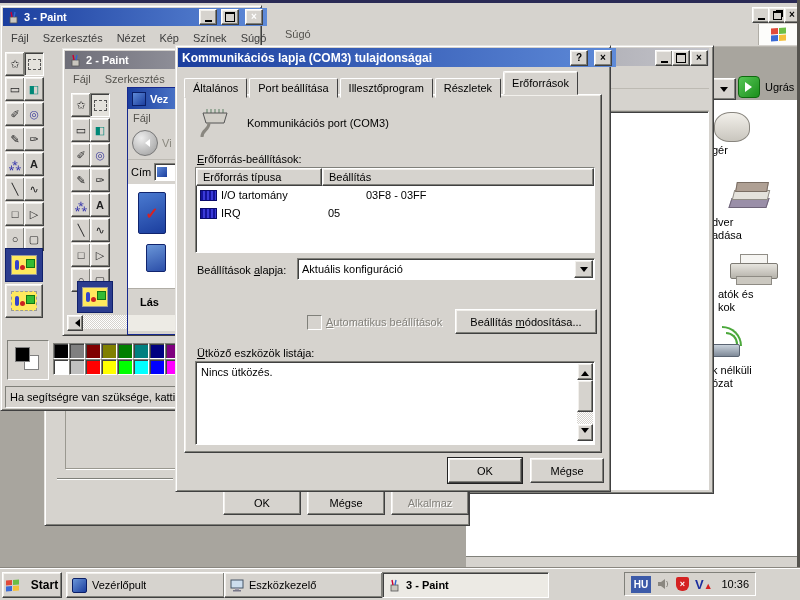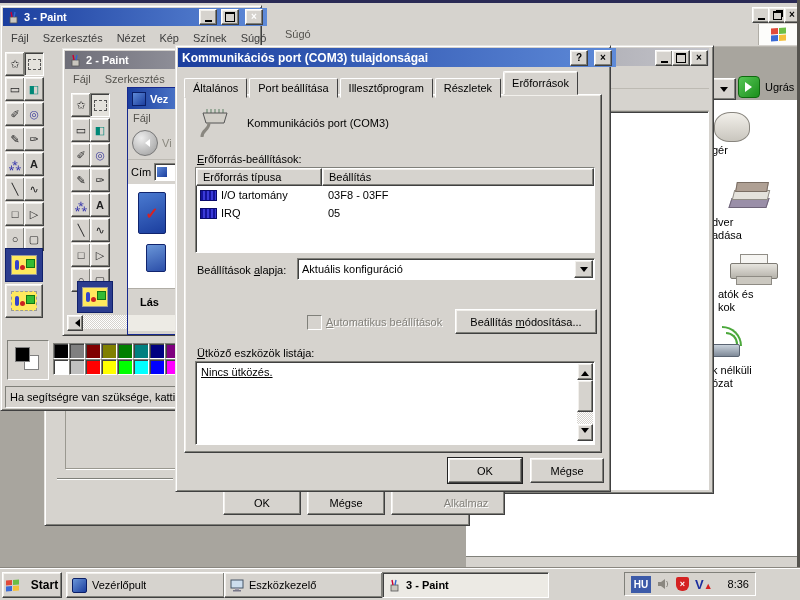--- a/index.html
+++ b/index.html
@@ -125,21 +125,21 @@
     <div class="abs face" style="left:2px;top:21px;width:251px;height:21px;border-bottom:1px solid #BDBAB3;"></div>
     <div class="abs face" style="left:2px;top:43px;width:251px;height:21px;border-bottom:1px solid #BDBAB3;"></div>
     <div class="abs sunken" style="left:3px;top:65px;width:248px;height:377px;"></div>
   </div>
 
   <div class="abs raised2" style="left:44px;top:316px;width:424px;height:208px;">
     <div class="abs" style="left:20px;top:14px;width:276px;height:136px;border:1px solid #9A9890;box-shadow:1px 1px 0 #fff;"></div>
     <div class="abs" style="left:12px;top:161px;width:116px;height:0;border-top:1px solid #80807A;border-bottom:1px solid #fff;"></div>
     <div class="abs raised btn" style="left:178px;top:173px;width:76px;height:23px;">OK</div>
     <div class="abs raised btn" style="left:262px;top:173px;width:76px;height:23px;">Mégse</div>
-    <div class="abs raised btn dis" style="left:346px;top:173px;width:76px;height:23px;padding-left:36px;">Alkalmaz</div>
+    <div class="abs raised btn dis" style="left:346px;top:173px;width:76px;height:23px;">Alkalmaz</div>
   </div>
 
   <div class="abs raised2" style="left:0;top:5px;width:260px;height:404px;">
     <div class="abs tb-act" style="left:2px;top:2px;width:256px;height:18px;">
       <svg width="13" height="13" viewBox="0 0 13 13">
           <rect x="3" y="6" width="7" height="6" fill="#C9C6BE" stroke="#555" stroke-width="0.8"></rect>
           <line x1="5" y1="6" x2="4" y2="1" stroke="#C03" stroke-width="1.4"></line>
           <line x1="7" y1="6" x2="8" y2="1" stroke="#36C" stroke-width="1.4"></line>
         </svg>
       <span>3 - Paint</span>
@@ -298,21 +298,21 @@
       <span class="abs" style="left:18px;top:60px;width:18px;height:26px;background:linear-gradient(160deg,#6A96D8,#2B4EA8);border:1px solid #10246E;border-radius:2px;"></span>
     </div>
     <div style="height:26px;background:#D6D3CE;border-top:1px solid #B0ADA6;display:flex;align-items:center;padding-left:12px;font-weight:bold;">
       <span>Lás</span>
     </div>
     <div style="height:16px;background:#EDEBE5;"></div>
   </div>
 
   <div class="abs raised2" style="left:175px;top:45px;width:434px;height:445px;">
     <div class="abs tb-act" style="left:2px;top:2px;width:430px;height:19px;">
-      <span style="font-size:12px;">Kommunikációs port (COM3) tulajdonságai</span>
+      <span style="font-size:12px;">Kommunikációs lapja (COM3) tulajdonságai</span>
       <span style="flex:1"></span>
       <span class="raised capbtn btn" style="color:#000;">?</span>
       <span class="raised capbtn btn" style="margin-left:2px;color:#000;">×</span>
     </div>
 
     <div class="abs" style="left:8px;top:28px;display:flex;gap:2px;align-items:flex-end;z-index:2;">
       <span class="tab">Általános</span>
       <span class="tab">Port beállítása</span>
       <span class="tab">Illesztőprogram</span>
       <span class="tab">Részletek</span>
@@ -338,21 +338,21 @@
       <div class="abs sunken" style="left:10px;top:72px;width:398px;height:84px;">
         <div style="display:flex;height:18px;background:#D6D3CE;">
           <span class="raised" style="width:126px;display:flex;align-items:center;padding-left:6px;box-sizing:border-box;">Erőforrás típusa</span>
           <span class="raised" style="flex:1;display:flex;align-items:center;padding-left:6px;">Beállítás</span>
         </div>
         <div style="display:flex;height:18px;align-items:center;">
           <span style="width:126px;display:flex;align-items:center;padding-left:4px;box-sizing:border-box;">
               <span class="chip"></span>
               <span>I/O tartomány</span>
             </span>
-          <span style="padding-left:6px;">03F8 - 03FF</span>
+          <span style="padding-left:6px;margin-left:38px;">03F8 - 03FF</span>
         </div>
         <div style="display:flex;height:18px;align-items:center;">
           <span style="width:126px;display:flex;align-items:center;padding-left:4px;box-sizing:border-box;">
               <span class="chip"></span>
               <span>IRQ</span>
             </span>
           <span style="padding-left:6px;">05</span>
         </div>
       </div>
 
@@ -371,21 +371,21 @@
         <span></span><span class="u">A</span><span>utomatikus beállítások</span>
       </span>
       <div class="abs raised btn" style="left:270px;top:214px;width:140px;height:23px;justify-content:center;">
         <span><span>Beállítás </span><span class="u">m</span><span>ódosítása...</span></span>
       </div>
 
       <span class="abs" style="left:12px;top:252px;">
         <span></span><span class="u">Ü</span><span>tköző eszközök listája:</span>
       </span>
       <div class="abs sunken" style="left:10px;top:266px;width:398px;height:82px;">
-        <span class="abs" style="left:5px;top:4px;text-decoration:underline;">Nincs ütközés.</span>
+        <span class="abs" style="left:5px;top:4px;">Nincs ütközés.</span>
         <div class="abs" style="right:1px;top:1px;width:16px;height:78px;display:flex;flex-direction:column;">
           <span class="raised btn" style="height:15px;">
               <span class="tri-up" style="margin:0;"></span>
             </span>
           <span class="raised" style="height:30px;"></span>
           <span class="scroll-track" style="flex:1;"></span>
           <span class="raised btn" style="height:15px;">
               <span class="tri-dn" style="margin:0;"></span>
             </span>
         </div>
@@ -427,17 +427,17 @@
       <span class="tasklabel">3 - Paint</span>
     </div>
     <div class="abs sunkface" style="left:624px;top:3px;width:132px;height:24px;display:flex;align-items:center;gap:6px;padding-left:6px;box-sizing:border-box;">
       <span style="background:#3C5AA8;color:#fff;font-weight:bold;font-size:10px;width:20px;height:17px;display:flex;align-items:center;justify-content:center;">HU</span>
       <svg width="13" height="12" viewBox="0 0 13 12">
           <polygon points="1,4 4,4 8,1 8,11 4,8 1,8" fill="#8A8780"></polygon>
           <path d="M9.5 3 C11 4.5 11 7.5 9.5 9" fill="none" stroke="#8A8780" stroke-width="1"></path>
         </svg>
       <span style="width:13px;height:14px;background:#D42222;border-radius:2px 2px 6px 6px;color:#fff;font-size:9px;font-weight:bold;display:flex;align-items:center;justify-content:center;">×</span>
       <span style="font-weight:bold;color:#1B2E9E;font-size:13px;">V<i style="font-style:normal;color:#D42222;font-size:9px;">▲</i></span>
-      <span style="margin-left:auto;margin-right:6px;">8:36</span>
+      <span style="margin-left:auto;margin-right:6px;">10:36</span>
     </div>
   </div>
 
 </div>
 
 </body></html>

